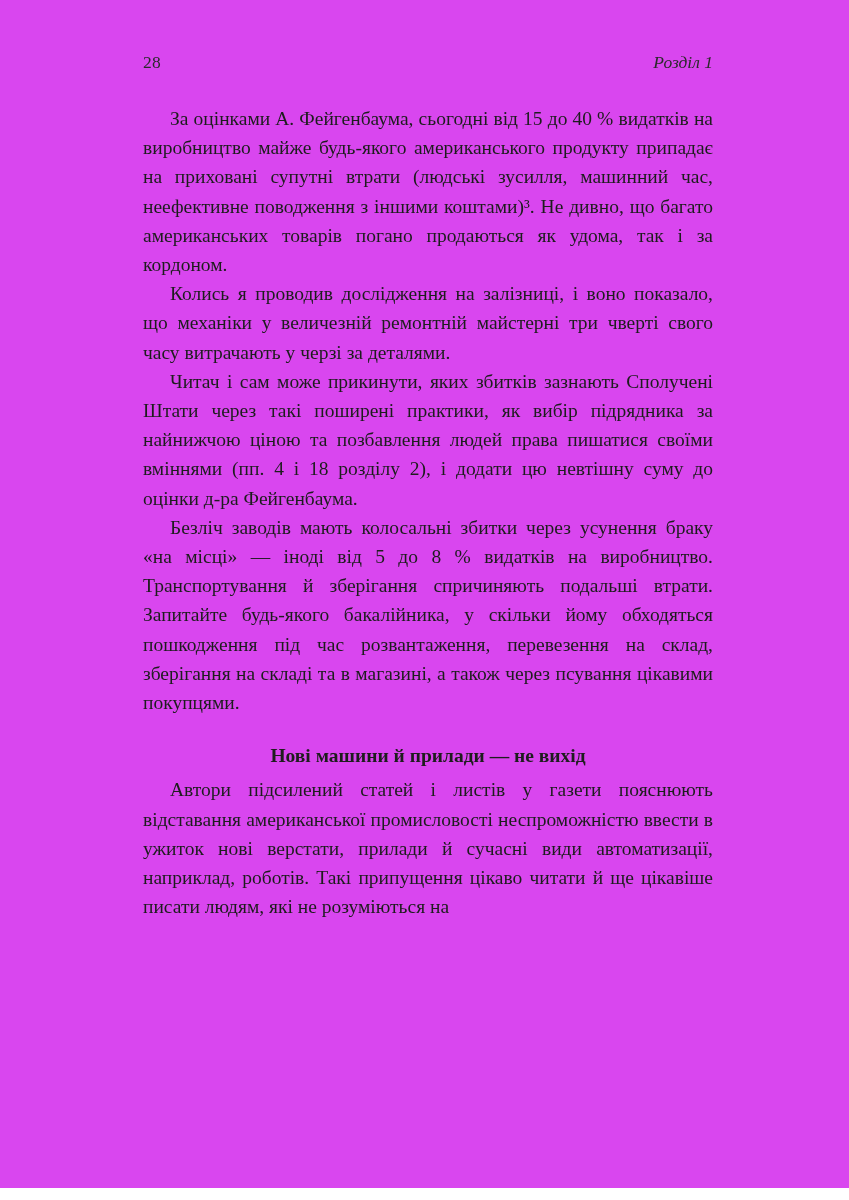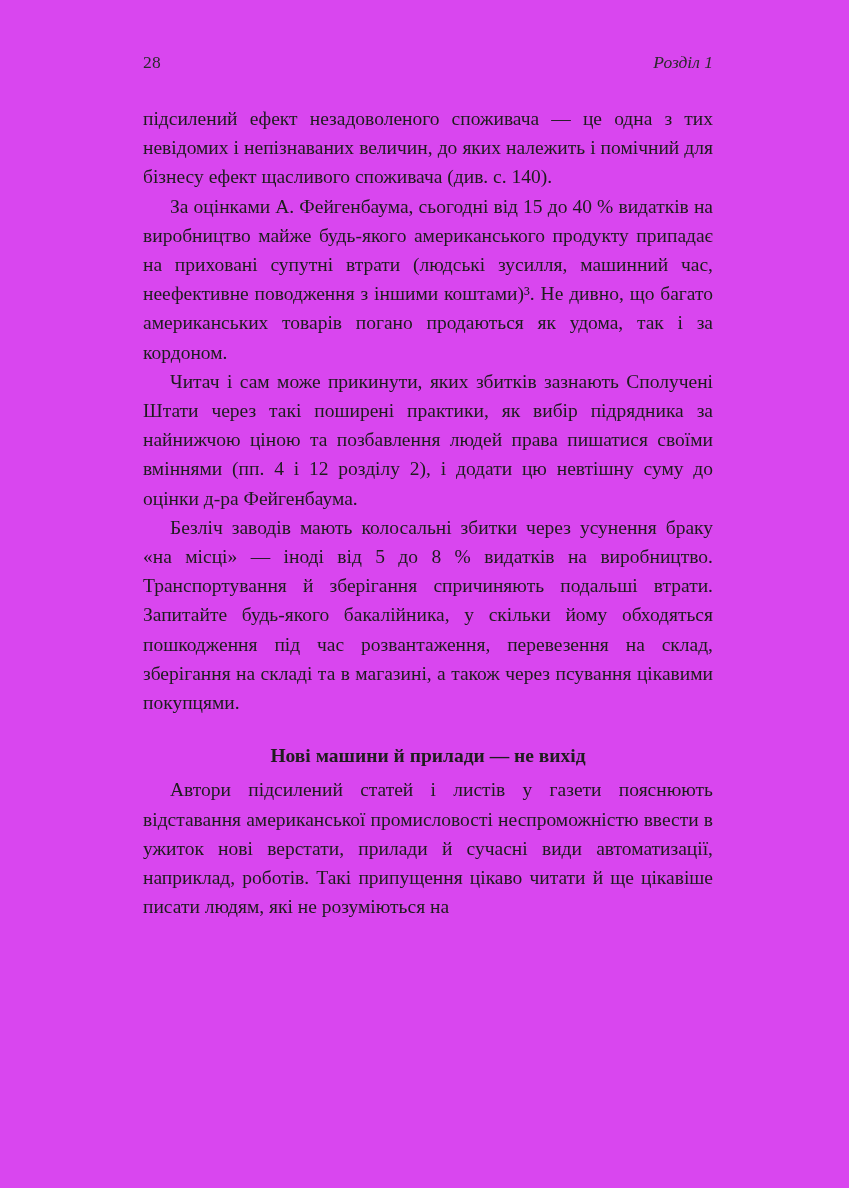--- a/index.html
+++ b/index.html
@@ -67,26 +67,26 @@
 
 <div class="page">
 
   <div class="running-header">
     <span class="page-number">28</span>
     <span class="chapter-title">Розділ 1</span>
   </div>
 
   <div class="text-block" lang="uk">
 
-    <p class="para no-indent">підсилений ефект незадоволеного споживача — це одна з тих невідомих і непізнаваних величин, до яких належить і помічний для бізнесу ефект щасливого споживача (див. с. 140).</p>
 
     <p class="para">За оцінками А. Фейгенбаума, сьогодні від 15 до 40 % видатків на виробництво майже будь-якого американського продукту припадає на приховані супутні втрати (людські зусилля, машинний час, неефективне поводження з іншими коштами)³. Не дивно, що багато американських товарів погано продаються як удома, так і за кордоном.</p>
 
+    <p class="para">Колись я проводив дослідження на залізниці, і воно показало, що механіки у величезній ремонтній майстерні три чверті свого часу витрачають у черзі за деталями.</p>
 
-    <p class="para">Читач і сам може прикинути, яких збитків зазнають Сполучені Штати через такі поширені практики, як вибір підрядника за найнижчою ціною та позбавлення людей права пишатися своїми вміннями (пп. 4 і 12 розділу 2), і додати цю невтішну суму до оцінки д-ра Фейгенбаума.</p>
+    <p class="para">Читач і сам може прикинути, яких збитків зазнають Сполучені Штати через такі поширені практики, як вибір підрядника за найнижчою ціною та позбавлення людей права пишатися своїми вміннями (пп. 4 і 18 розділу 2), і додати цю невтішну суму до оцінки д-ра Фейгенбаума.</p>
 
     <p class="para">Безліч заводів мають колосальні збитки через усунення браку «на місці» — іноді від 5 до 8 % видатків на виробництво. Транспортування й зберігання спричиняють подальші втрати. Запитайте будь-якого бакалійника, у скільки йому обходяться пошкодження під час розвантаження, перевезення на склад, зберігання на складі та в магазині, а також через псування цікавими покупцями.</p>
 
     <h2 class="section-heading">Нові машини й прилади — не вихід</h2>
 
 
     <p class="para">Автори підсилений статей і листів у газети пояснюють відставання американської промисловості неспроможністю ввести в ужиток нові верстати, прилади й сучасні види автоматизації, наприклад, роботів. Такі припущення цікаво читати й ще цікавіше писати людям, які не розуміються на</p>
 
   </div>
 

